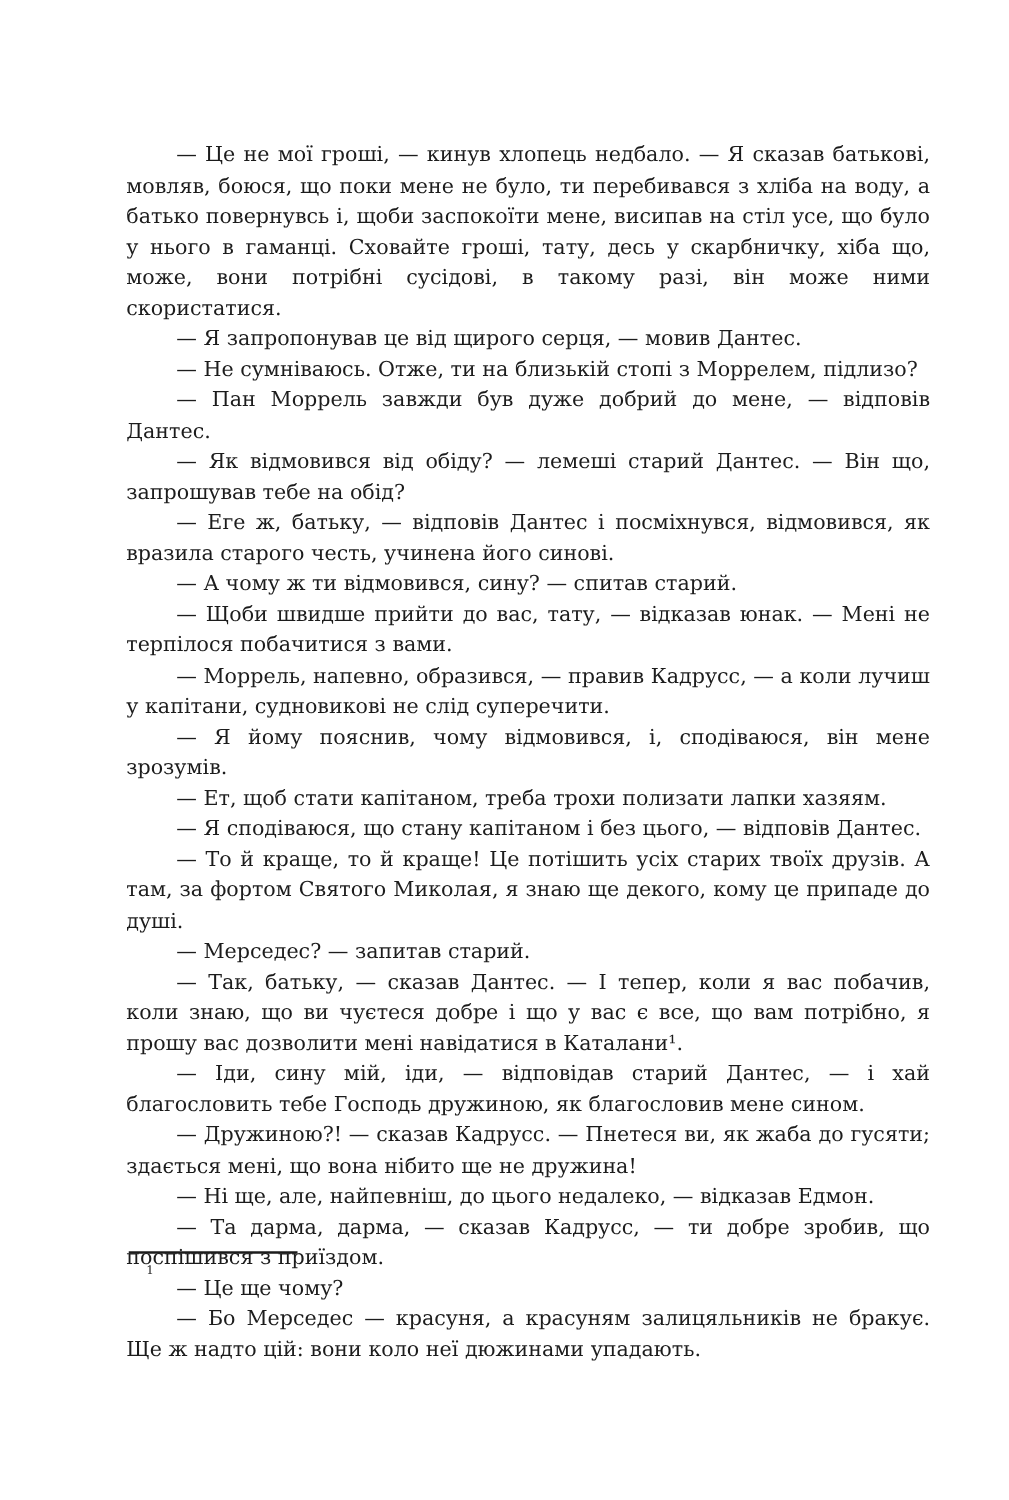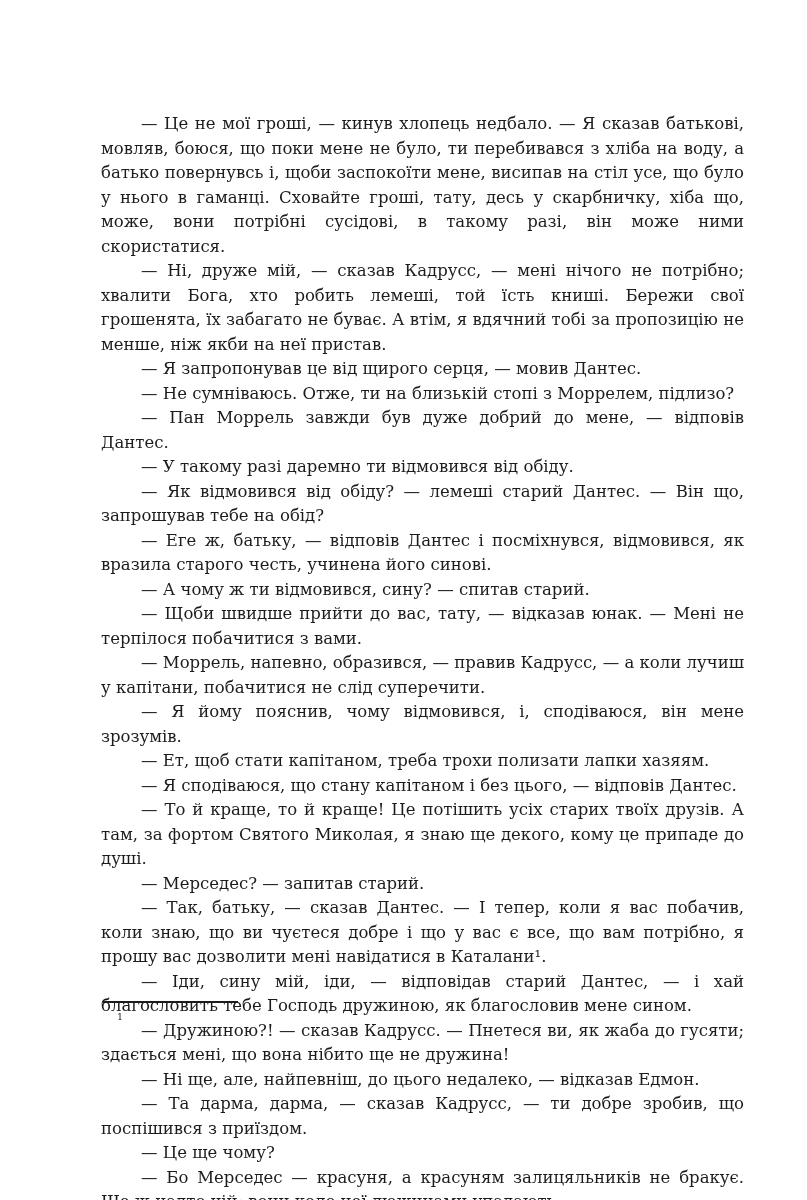--- a/index.html
+++ b/index.html
@@ -71,30 +71,28 @@
       letter-spacing: 1px;
     }
   </style>
 </head>
 <body>
 
 <div class="page" style="--paper: #ffffff; --ink: #1c1c1c;">
 
   <div class="text-block">
     <p>— Це не мої гроші, — кинув хлопець недбало. — Я сказав батькові, мовляв, боюся, що поки мене не було, ти перебивався з хліба на воду, а батько повернувсь і, щоби заспокоїти мене, висипав на стіл усе, що було у нього в гаманці. Сховайте гроші, тату, десь у скарбничку, хіба що, може, вони потрібні сусідові, в такому разі, він може ними скористатися.</p>
-    <p>— Ні, друже мій, — сказав Кадрусс, — мені нічого не потрібно; хвалити Бога, хто робить лемеші, той їсть книші. Бережи свої грошенята, їх забагато не буває. А втім, я вдячний тобі за пропозицію не менше, ніж якби на неї пристав.</p>
     <p>— Я запропонував це від щирого серця, — мовив Дантес.</p>
     <p>— Не сумніваюсь. Отже, ти на близькій стопі з Моррелем, підлизо?</p>
     <p>— Пан Моррель завжди був дуже добрий до мене, — відповів Дантес.</p>
-    <p>— У такому разі даремно ти відмовився від обіду.</p>
     <p>— Як відмовився від обіду? — лемеші старий Дантес. — Він що, запрошував тебе на обід?</p>
     <p>— Еге ж, батьку, — відповів Дантес і посміхнувся, відмовився, як вразила старого честь, учинена його синові.</p>
     <p>— А чому ж ти відмовився, сину? — спитав старий.</p>
     <p>— Щоби швидше прийти до вас, тату, — відказав юнак. — Мені не терпілося побачитися з вами.</p>
-    <p>— Моррель, напевно, образився, — правив Кадрусс, — а коли лучиш у капітани, побачитися не слід суперечити.</p>
+    <p>— Моррель, напевно, образився, — правив Кадрусс, — а коли лучиш у капітани, судновикові не слід суперечити.</p>
     <p>— Я йому пояснив, чому відмовився, і, сподіваюся, він мене зрозумів.</p>
     <p>— Ет, щоб стати капітаном, треба трохи полизати лапки хазяям.</p>
     <p>— Я сподіваюся, що стану капітаном і без цього, — відповів Дантес.</p>
     <p>— То й краще, то й краще! Це потішить усіх старих твоїх друзів. А там, за фортом Святого Миколая, я знаю ще декого, кому це припаде до душі.</p>
     <p>— Мерседес? — запитав старий.</p>
     <p>— Так, батьку, — сказав Дантес. — І тепер, коли я вас побачив, коли знаю, що ви чуєтеся добре і що у вас є все, що вам потрібно, я прошу вас дозволити мені навідатися в Каталани¹.</p>
     <p>— Іди, сину мій, іди, — відповідав старий Дантес, — і хай благословить тебе Господь дружиною, як благословив мене сином.</p>
     <p>— Дружиною?! — сказав Кадрусс. — Пнетеся ви, як жаба до гусяти; здається мені, що вона нібито ще не дружина!</p>
     <p>— Ні ще, але, найпевніш, до цього недалеко, — відказав Едмон.</p>
     <p>— Та дарма, дарма, — сказав Кадрусс, — ти добре зробив, що поспішився з приїздом.</p>

